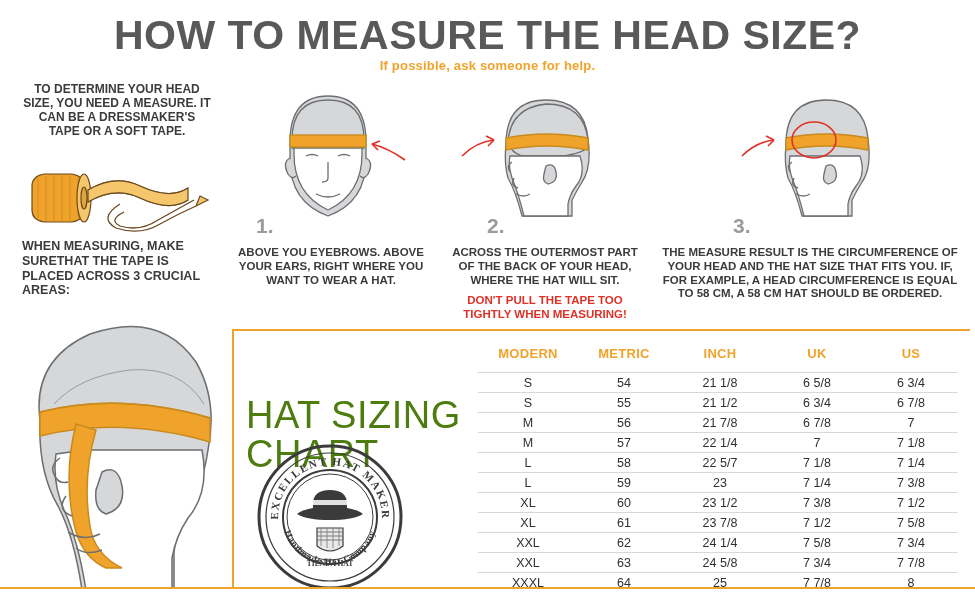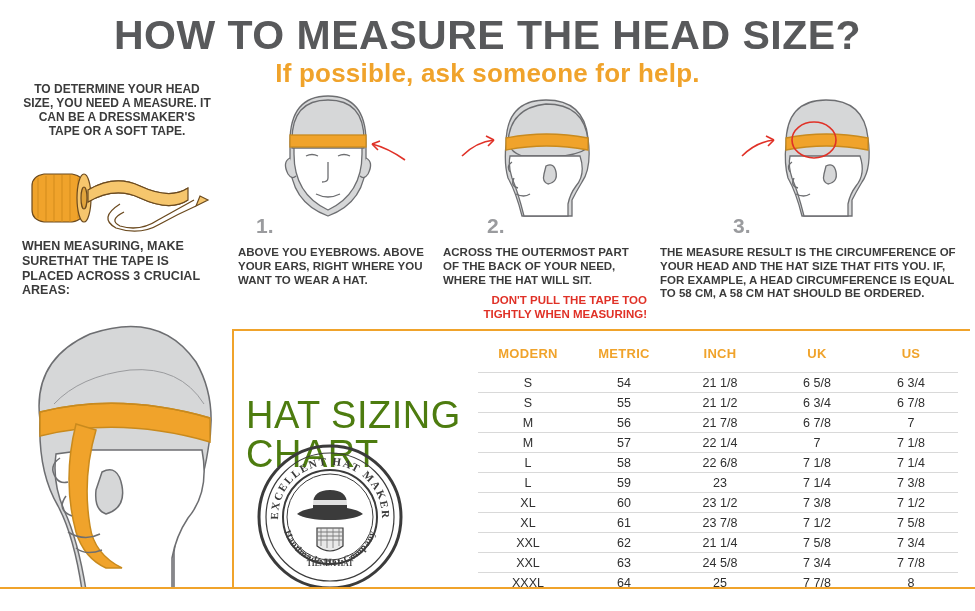--- a/index.html
+++ b/index.html
@@ -30,21 +30,21 @@
     font-weight: bold;
     letter-spacing: 0.5px;
     color: #58595b;
   }
   .subtitle {
     position: absolute;
     top: 58px;
     left: 0;
     width: 975px;
     text-align: center;
-    font-size: 26px;
+    font-size: 13px;
     font-weight: bold;
     color: #f0a32b;
     letter-spacing: 0.2px;
   }
 
   
   .intro-text {
     position: absolute;
     left: 22px;
     top: 82px;
@@ -69,28 +69,29 @@
 
   
   .step-num {
     position: absolute;
     font-size: 21px;
     font-weight: bold;
     color: #9a9b9e;
   }
   .step-cap {
     position: absolute;
+    text-align: center;
     font-size: 11.5px;
     font-weight: bold;
     line-height: 1.2;
     color: #3b3b3b;
   }
   .step-warn {
     position: absolute;
-    text-align: right;
+    text-align: center;
     font-size: 11.5px;
     font-weight: bold;
     line-height: 1.2;
     color: #e03127;
   }
 
   
   .hline {
     position: absolute;
     background: #f0a32b;
@@ -233,21 +234,21 @@
         <path d="M56,112 Q64,116 70,112" stroke="#6d6e71"></path>
       </g>
 
       <g stroke="#e03127" stroke-width="1.6" fill="none">
         <path d="M2,74 Q16,60 34,58"></path>
         <path d="M34,58 L26,54 M34,58 L28,64"></path>
       </g>
     </svg>
   </div>
   <div class="step-num" style="left:487px; top:214px;">2.</div>
-  <div class="step-cap" style="left:443px; top:246px; width:204px;">ACROSS THE OUTERMOST PART OF THE BACK OF YOUR NEED, WHERE THE HAT WILL SIT.</div>
+  <div class="step-cap" style="left:443px; top:246px; width:204px;">ACROSS THE OUTERMOST PART OF THE BACK OF YOUR HEAD, WHERE THE HAT WILL SIT.</div>
   <div class="step-warn" style="left:443px; top:294px; width:204px;">DON'T PULL THE TAPE TOO TIGHTLY WHEN MEASURING!</div>
 
   <div class="art" style="left:740px; top:82px; width:170px; height:140px;">
     <svg width="170" height="140" viewBox="0 0 170 140">
       <g fill="none" stroke="#6d6e71" stroke-width="1.3">
         <path d="M46,62 Q46,18 86,18 Q124,18 128,56 Q132,86 122,100 Q116,110 112,118 L112,134 L62,134 Q56,110 48,96 Q44,82 46,62 Z" fill="#d6d7d8"></path>
         <path d="M62,74 L120,74 Q126,92 116,104 Q110,112 108,122 L108,134 L64,134 Q58,110 52,96 Q48,84 50,74 Z" fill="#ffffff"></path>
         <path d="M46,56 Q86,48 128,56 L128,68 Q86,60 46,68 Z" fill="#f0a32b" stroke="#c98a1d"></path>
         <path d="M86,84 Q94,80 96,90 Q98,100 88,102 Q82,100 84,92 Z" stroke="#6d6e71" fill="#d6d7d8"></path>
         <path d="M52,80 Q46,84 50,90" stroke="#6d6e71"></path>
@@ -371,21 +372,21 @@
       <tr>
         <td>M</td>
         <td>57</td>
         <td>22 1/4</td>
         <td>7</td>
         <td>7 1/8</td>
       </tr>
       <tr>
         <td>L</td>
         <td>58</td>
-        <td>22 6/8</td>
+        <td>22 5/7</td>
         <td>7 1/8</td>
         <td>7 1/4</td>
       </tr>
       <tr>
         <td>L</td>
         <td>59</td>
         <td>23</td>
         <td>7 1/4</td>
         <td>7 3/8</td>
       </tr>
@@ -399,21 +400,21 @@
       <tr>
         <td>XL</td>
         <td>61</td>
         <td>23 7/8</td>
         <td>7 1/2</td>
         <td>7 5/8</td>
       </tr>
       <tr>
         <td>XXL</td>
         <td>62</td>
-        <td>21 1/4</td>
+        <td>24 1/4</td>
         <td>7 5/8</td>
         <td>7 3/4</td>
       </tr>
       <tr>
         <td>XXL</td>
         <td>63</td>
         <td>24 5/8</td>
         <td>7 3/4</td>
         <td>7 7/8</td>
       </tr>

